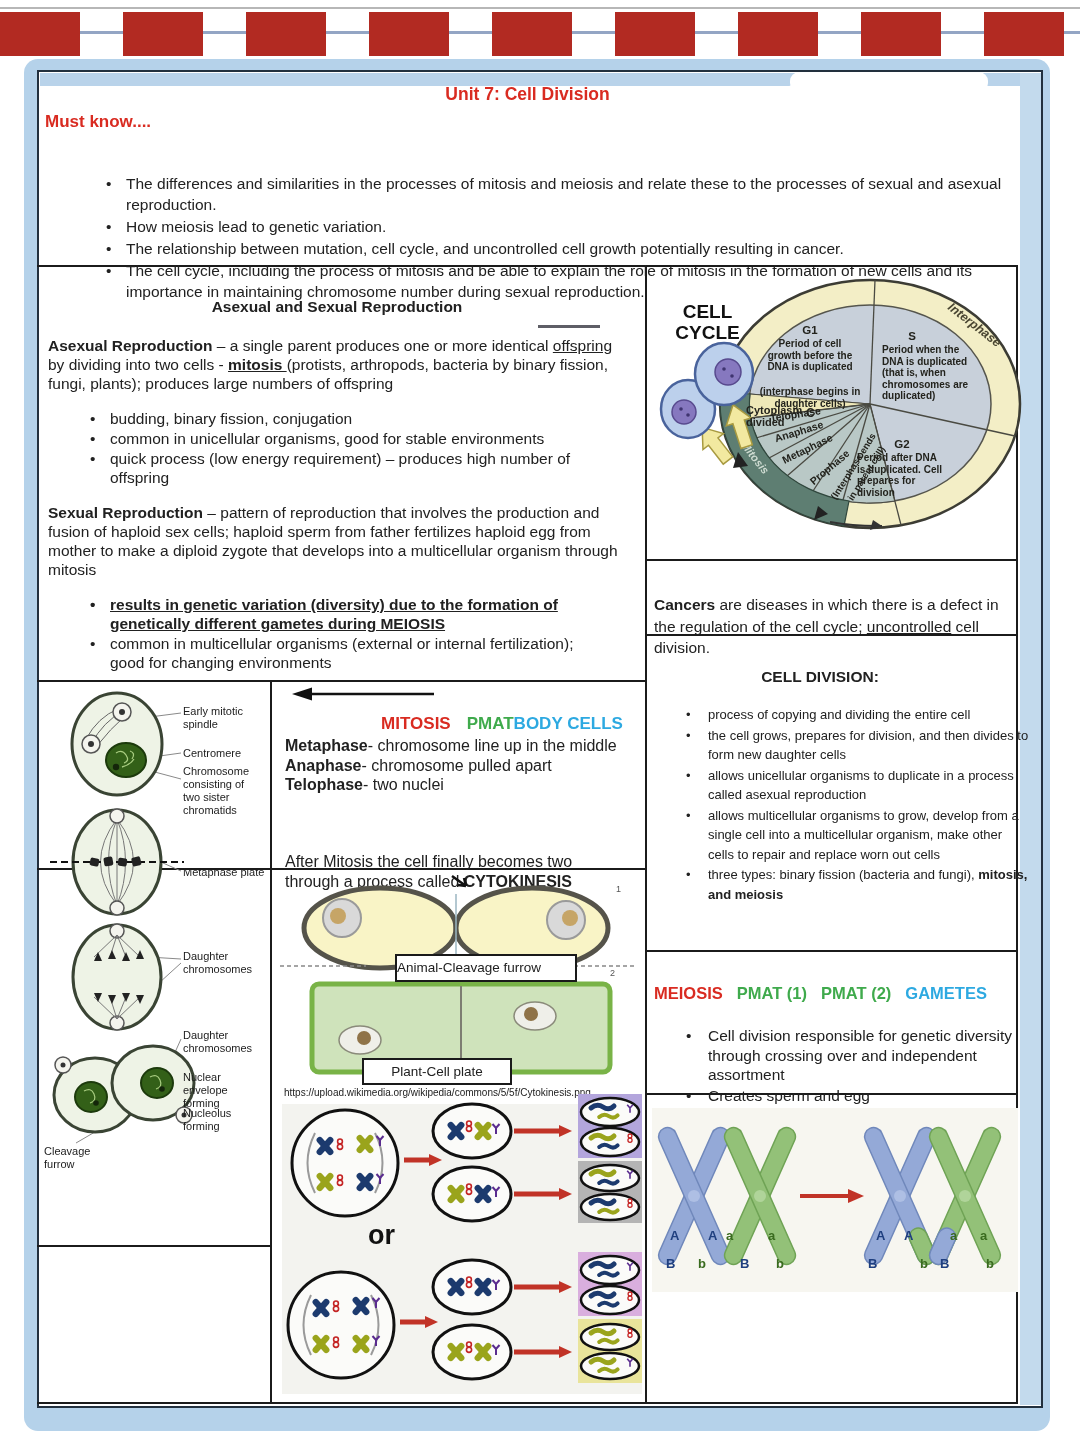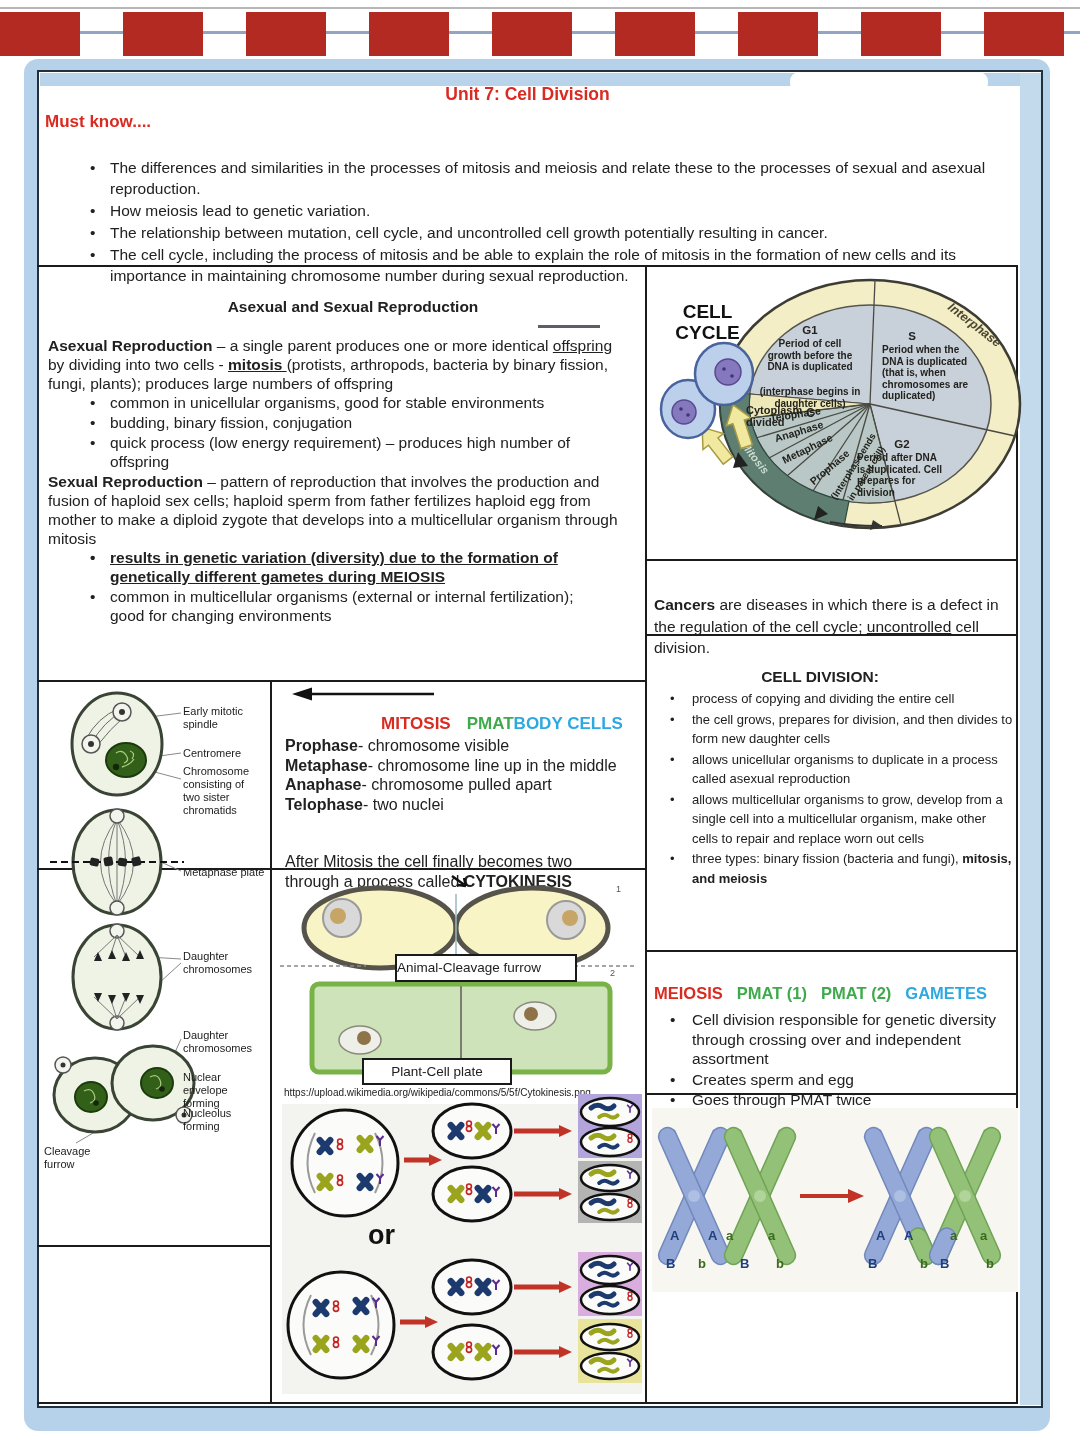--- a/index.html
+++ b/index.html
@@ -6,21 +6,21 @@
   body{font-family:"Liberation Sans","DejaVu Sans",sans-serif;color:#212121;}
   #stage{position:relative;width:1080px;height:1442px;background:#fff;overflow:hidden;}
   .abs{position:absolute;}
   .line{position:absolute;background:#1b1b1b;}
   .b{font-weight:700;}
   .u{text-decoration:underline;}
   .bu{font-weight:700;text-decoration:underline;}
   .red{color:#d92b21;}
   .green{color:#3faa4c;}
   .blue{color:#2da9e1;}
-  .blist{list-style:none;margin:0;padding:0;}
+  .blist{list-style:none;margin:16px;padding:0;}
   .blist li{position:relative;padding-left:26px;margin:0 0 1px 0;}
   .blist li:before{content:"\2022";position:absolute;left:6px;top:0;}
   .blist.wide li{padding-left:34px;}
   .blist.wide li:before{left:12px;}
   .figlabel{position:absolute;font-size:11px;line-height:1.18;color:#1c1c1c;}
   .ccl{position:absolute;font-weight:700;color:#23231d;}
   svg{display:block;}
 </style>
 </head>
 <body>
@@ -69,29 +69,29 @@
 
   <div class="abs b red" style="left:37px;top:84px;width:981px;text-align:center;font-size:17.5px;">Unit 7: Cell Division</div>
   <div class="abs b red" style="left:45px;top:112px;font-size:17px;">Must know....</div>
   <ul class="blist abs" style="left:84px;top:157px;width:925px;font-size:15.5px;line-height:21px;">
     <li>The differences and similarities in the processes of mitosis and meiosis and relate these to the processes of sexual and asexual reproduction.</li>
     <li>How meiosis lead to genetic variation.</li>
     <li>The relationship between mutation, cell cycle, and uncontrolled cell growth potentially resulting in cancer.</li>
     <li>The cell cycle, including the process of mitosis and be able to explain the role of mitosis in the formation of new cells and its importance in maintaining chromosome number during sexual reproduction.</li>
   </ul>
 
-  <div class="abs b" style="left:37px;top:298px;width:600px;text-align:center;font-size:15.5px;margin-left:16px;">Asexual and Sexual Reproduction</div>
+  <div class="abs b" style="left:37px;top:298px;width:600px;text-align:center;font-size:15.5px;">Asexual and Sexual Reproduction</div>
   <div class="abs" style="left:538px;top:325px;width:62px;height:3px;background:#5e5e66;"></div>
   <div class="abs" style="left:48px;top:336px;width:578px;font-size:15.5px;line-height:19px;">
     <div>
       <span class="b">Asexual Reproduction</span><span> – a single parent produces one or more identical </span><span class="u">offspring </span><span>by dividing into two cells - </span><span class="bu">mitosis </span><span>(protists, arthropods, bacteria by binary fission, fungi, plants); produces large numbers of offspring</span>
     </div>
     <ul class="blist" style="margin-left:36px;width:505px;">
+      <li>budding, binary fission, conjugation</li>
       <li>common in unicellular organisms, good for stable environments</li>
-      <li>budding, binary fission, conjugation</li>
       <li>quick process (low energy requirement) – produces high number of offspring</li>
     </ul>
     <div>
       <span class="b">Sexual Reproduction</span><span> – pattern of reproduction that involves the production and fusion of haploid sex cells; haploid sperm from father fertilizes haploid egg from mother to make a diploid zygote that develops into a multicellular organism through mitosis</span>
     </div>
     <ul class="blist" style="margin-left:36px;width:505px;">
       <li class="bu">results in genetic variation (diversity) due to the formation of genetically different gametes during MEIOSIS</li>
       <li>common in multicellular organisms (external or internal fertilization); good for changing environments</li>
     </ul>
   </div>
@@ -285,21 +285,20 @@
 
   <div class="abs" style="left:272px;top:684px;width:371px;height:212px;">
     <svg width="160" height="16" viewBox="0 0 160 16" style="position:absolute;left:10px;top:2px;">
       <line x1="152" y1="8" x2="26" y2="8" stroke="#111" stroke-width="2.5"></line>
       <path d="M10,8 L30,1.5 L30,14.5 Z" fill="#111"></path>
     </svg>
     <div class="abs b" style="left:95px;top:30px;width:270px;text-align:center;font-size:17px;white-space:nowrap;">
       <span class="red">MITOSIS</span><span style="margin-left:16px;" class="green">PMAT</span><span style="margin-left:0;" class="blue">BODY CELLS</span>
     </div>
     <div class="abs" style="left:13px;top:52px;width:332px;font-size:16px;line-height:19.5px;">
-      <div><span class="b">Prophase</span><span>- chromosome visible</span></div>
       <div><span class="b">Metaphase</span><span>- chromosome line up in the middle</span></div>
       <div><span class="b">Anaphase</span><span>- chromosome pulled apart</span></div>
       <div><span class="b">Telophase</span><span>- two nuclei</span></div>
     </div>
     <div class="abs" style="left:13px;top:168px;width:342px;font-size:16px;line-height:19.5px;">
       <span>After Mitosis the cell finally becomes two through a process called </span><span class="b">CYTOKINESIS</span>
     </div>
     <svg width="20" height="16" viewBox="0 0 20 16" style="position:absolute;left:178px;top:190px;">
       <path d="M2,2 L16,12 M16,12 l-8,-1 M16,12 l-2,-8" stroke="#111" stroke-width="2.5" fill="none"></path>
     </svg>

